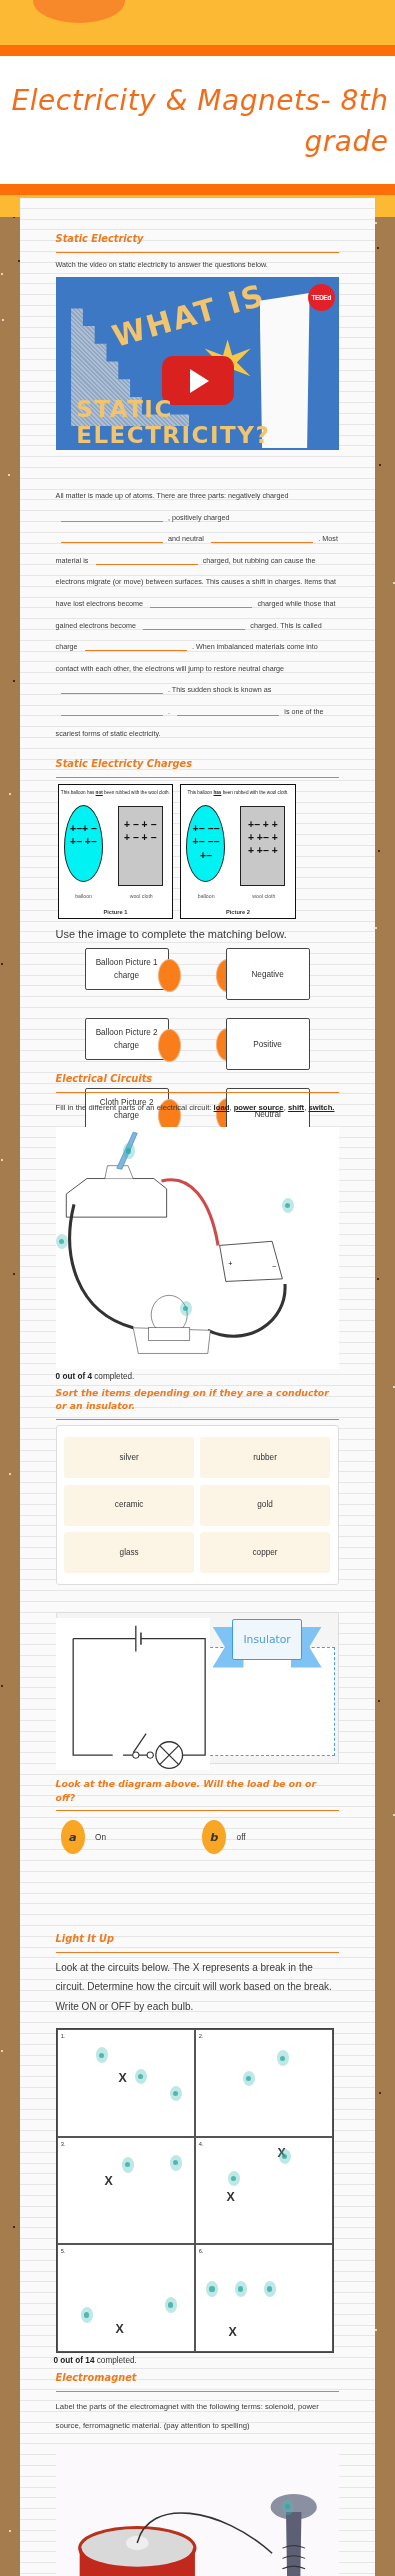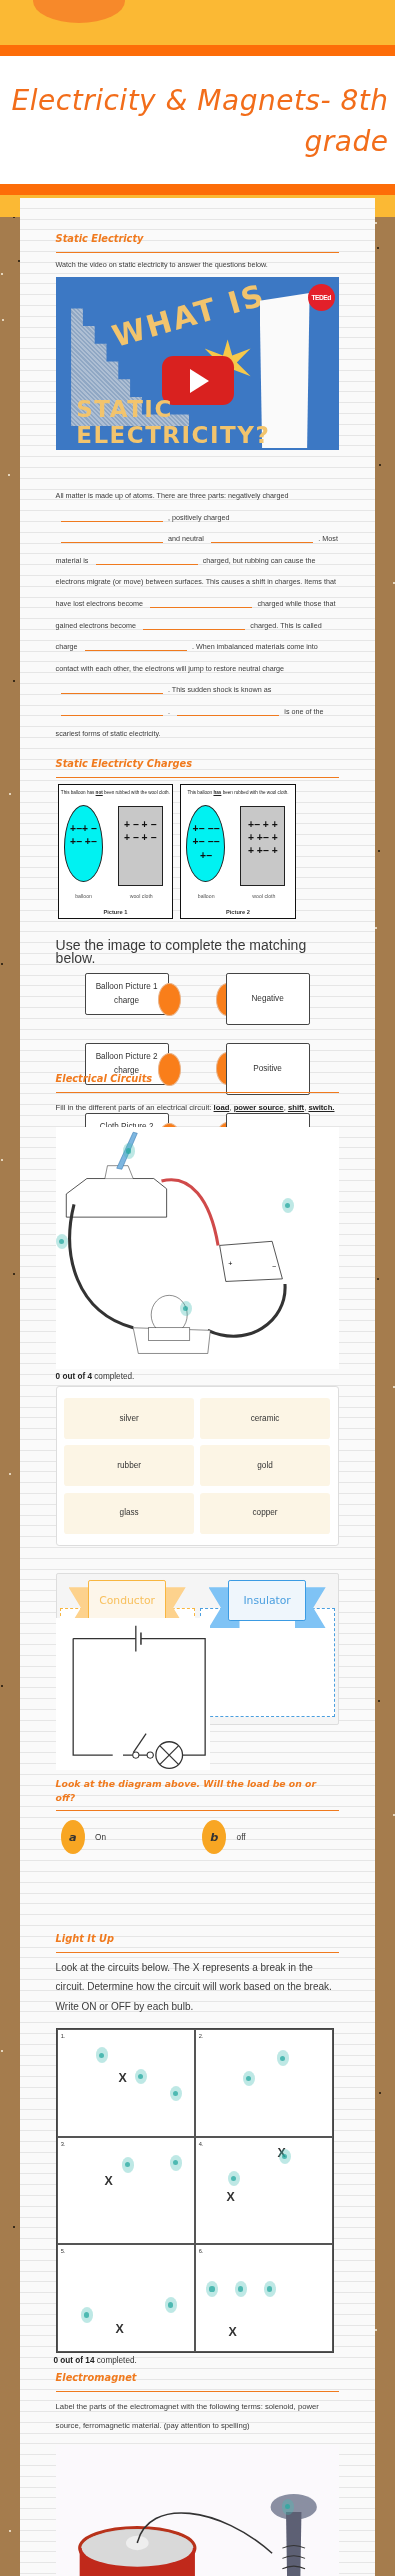--- a/index.html
+++ b/index.html
@@ -88,21 +88,21 @@
   .progress b { color: #222; }
 
   .sort-pool { background: #fff; border: 0.5px solid #ddd; border-radius: 3.1px; padding: 11.3px 7.7px; display: grid; grid-template-columns: 1fr 1fr; gap: 6.2px 6.2px; }
   .sort-item { background: #fcf5e5; border-radius: 3.1px; min-height: 41px; display: flex; align-items: flex-start; justify-content: center; text-align: center;
     padding: 13.4px 9.3px; font-size: 8.2px; line-height: 13.4px; color: #333; }
   .sort-item.c { align-items: center; padding: 0 9.3px; }
 
   .bins { background: #f5f5f5; border: 0.5px solid #ddd; border-radius: 2.1px; padding: 6.2px 3.1px; display: flex; gap: 5.2px; position: relative; }
   .bin { flex: 1; position: relative; }
   .bin .drop { position: absolute; left: 0; right: 0; bottom: 0; border: 0.8px dashed; background: #fff; }
-  .ribbon { position: absolute; left: 50%; transform: translateX(-50%); top: 0; width: 78px; border-radius: 16px; }
+  .ribbon { position: absolute; left: 50%; transform: translateX(-50%); top: 0; width: 70px; border-radius: 16px; }
   .ribbon .tail { position: absolute; top: 7.2px; width: 31px; height: 41px; }
   .ribbon .tail.l { left: -19.6px; clip-path: polygon(0 0,100% 0,100% 100%,0 100%,40% 50%); }
   .ribbon .tail.r { right: -19.6px; clip-path: polygon(0 0,100% 0,60% 50%,100% 100%,0 100%); }
   .ribbon .face { position: relative; border: 1px solid; border-radius: 2.1px; text-align: center; font-family: "DejaVu Sans", sans-serif; font-size: 10.8px; line-height: 24px; padding: 8.2px 3.1px; z-index: 2; }
   .orange .tail { background: #fdd28d; }
   .orange .face { border-color: #f8b640; background: #fdf6ea; color: #f8c05d; }
   .orange .drop { border-color: #f8b640; }
   .blue .tail { background: #7fc3f5; }
   .blue .face { border-color: #3b9be3; background: #eff6fc; color: #4b9fdf; }
   .blue .drop { border-color: #4b9fdf; }
@@ -211,21 +211,21 @@
       </div>
       <div class="pic">
         <div class="cap"><span>This balloon </span><u>has</u><span> been rubbed with the wool cloth.</span></div>
         <div class="balloon">+− −− +− −− +−</div>
         <div class="cloth">+− + ++ +− + + +− +</div>
         <span class="lbl" style="left:16.5px">balloon</span>
         <span class="lbl" style="left:71px">wool cloth</span>
         <div class="pname">Picture 2</div>
       </div>
     </div>
-    <p class="body-text" style="font-size:14px;margin-top:20px">Use the image to complete the matching below.</p>
+    <p class="body-text" style="font-size:11px;margin-top:9px">Use the image to complete the matching below.</p>
     <div style="position:relative;margin-top:7.2px;height:211px">
       <div class="match-row">
         <div class="match-card" style="left:29px;top:0">Balloon Picture 1 charge</div>
         <div class="match-dot" style="left:102px;top:10.3px"></div>
         <div class="match-dot" style="left:160px;top:10.3px"></div>
         <div class="match-card" style="left:170px;top:0;height:52px">Negative</div>
       </div>
       <div class="match-row">
         <div class="match-card" style="left:29px;top:0">Balloon Picture 2 charge</div>
         <div class="match-dot" style="left:102px;top:10.3px"></div>
@@ -263,24 +263,25 @@
       </svg>
       <div class="hotspot" style="left:67px;top:16.5px"></div>
       <div class="hotspot" style="left:226px;top:71px"></div>
       <div class="hotspot" style="left:0px;top:107px"></div>
       <div class="hotspot" style="left:124px;top:174px"></div>
     </div>
     <p class="progress"><b>0 out of 4</b><span> completed.</span></p>
   </section>
 
   <section class="col" style="top:1188px">
+    <h2 class="heading" style="font-size:9.3px;line-height:13.4px">Sort the items depending on if they are a conductor or an insulator.</h2>
     <div class="sort-pool" style="padding:11.3px 7.7px">
       <div class="sort-item c">silver</div>
+      <div class="sort-item c">rubber</div>
       <div class="sort-item c">ceramic</div>
-      <div class="sort-item c">rubber</div>
       <div class="sort-item c">gold</div>
       <div class="sort-item c">glass</div>
       <div class="sort-item c">copper</div>
     </div>
     <div class="bins" style="height:152px;margin-top:27px">
       <div class="bin orange">
         <div class="drop" style="top:28px;bottom:1px"></div>
         <div class="ribbon">
           <div class="tail l"></div>
             <div class="tail r"></div>

